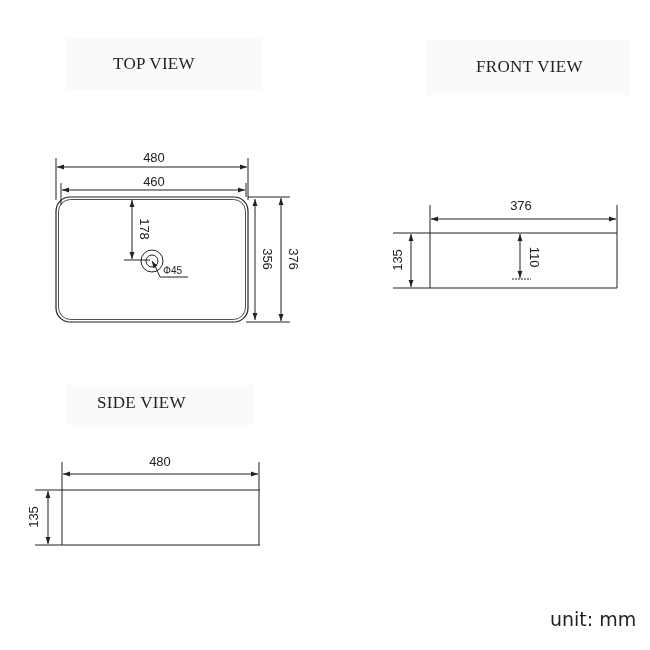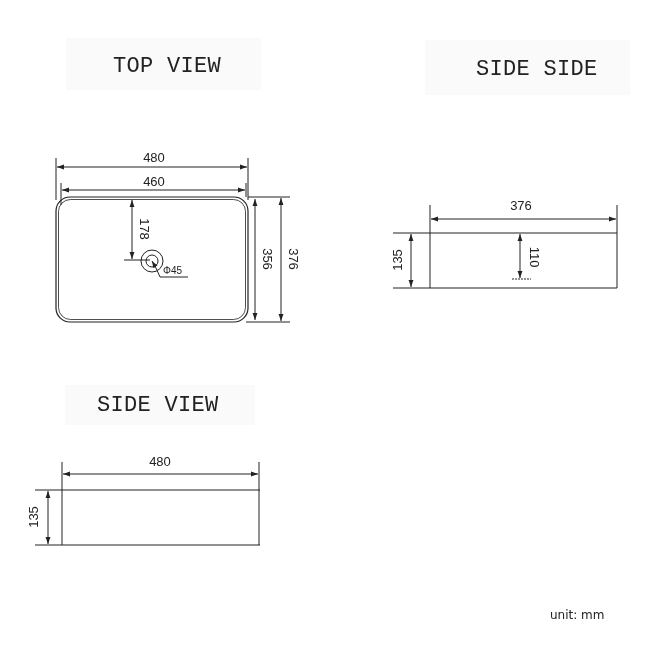--- a/index.html
+++ b/index.html
@@ -1,31 +1,31 @@
 <!DOCTYPE html>
 <html><head>
 <meta charset="utf-8">
 <style>
   html, body { margin: 0; padding: 0; background: #ffffff; }
   body { width: 650px; height: 650px; position: relative; overflow: hidden; font-family: "Liberation Sans", sans-serif; }
   .label-bg { position: absolute; background: #fafafa; }
-  .view-title { position: absolute; font-family: Liberation Mono, monospace; font-size: 22px; color: #222222; letter-spacing: 0.3px; white-space: nowrap; }
-  .unit { position: absolute; font-family: "DejaVu Sans", sans-serif; font-size: 12px; color: #222222; white-space: nowrap; }
+  .view-title { position: absolute; font-family: Liberation Serif, serif; font-size: 17px; color: #222222; letter-spacing: 0.3px; white-space: nowrap; }
+  .unit { position: absolute; font-family: "DejaVu Sans", sans-serif; font-size: 19px; color: #222222; white-space: nowrap; }
   svg { position: absolute; left: 0; top: 0; }
   svg text { font-family: "Liberation Sans", sans-serif; fill: #222222; }
 </style>
 </head>
 <body>
 
 <div class="label-bg" style="left:66px;top:38px;width:195px;height:52px;"></div>
 <div class="label-bg" style="left:425px;top:40px;width:205px;height:55px;"></div>
 <div class="label-bg" style="left:65px;top:385px;width:190px;height:40px;"></div>
 
 <div class="view-title" style="left:113px;top:54px;">TOP VIEW</div>
-<div class="view-title" style="left:476px;top:57px;">SIDE SIDE</div>
+<div class="view-title" style="left:476px;top:57px;">FRONT VIEW</div>
 <div class="view-title" style="left:97px;top:393px;">SIDE VIEW</div>
 <div class="unit" style="left:550px;top:608px;">unit: mm</div>
 
 <svg width="650" height="650" viewBox="0 0 650 650">
   <defs>
     <marker id="arr" viewBox="0 0 10 10" refX="10" refY="5" markerWidth="7" markerHeight="7" orient="auto-start-reverse" markerUnits="userSpaceOnUse">
       <path d="M0,1.5 L10,5 L0,8.5 z" fill="#222222"></path>
     </marker>
   </defs>
 

